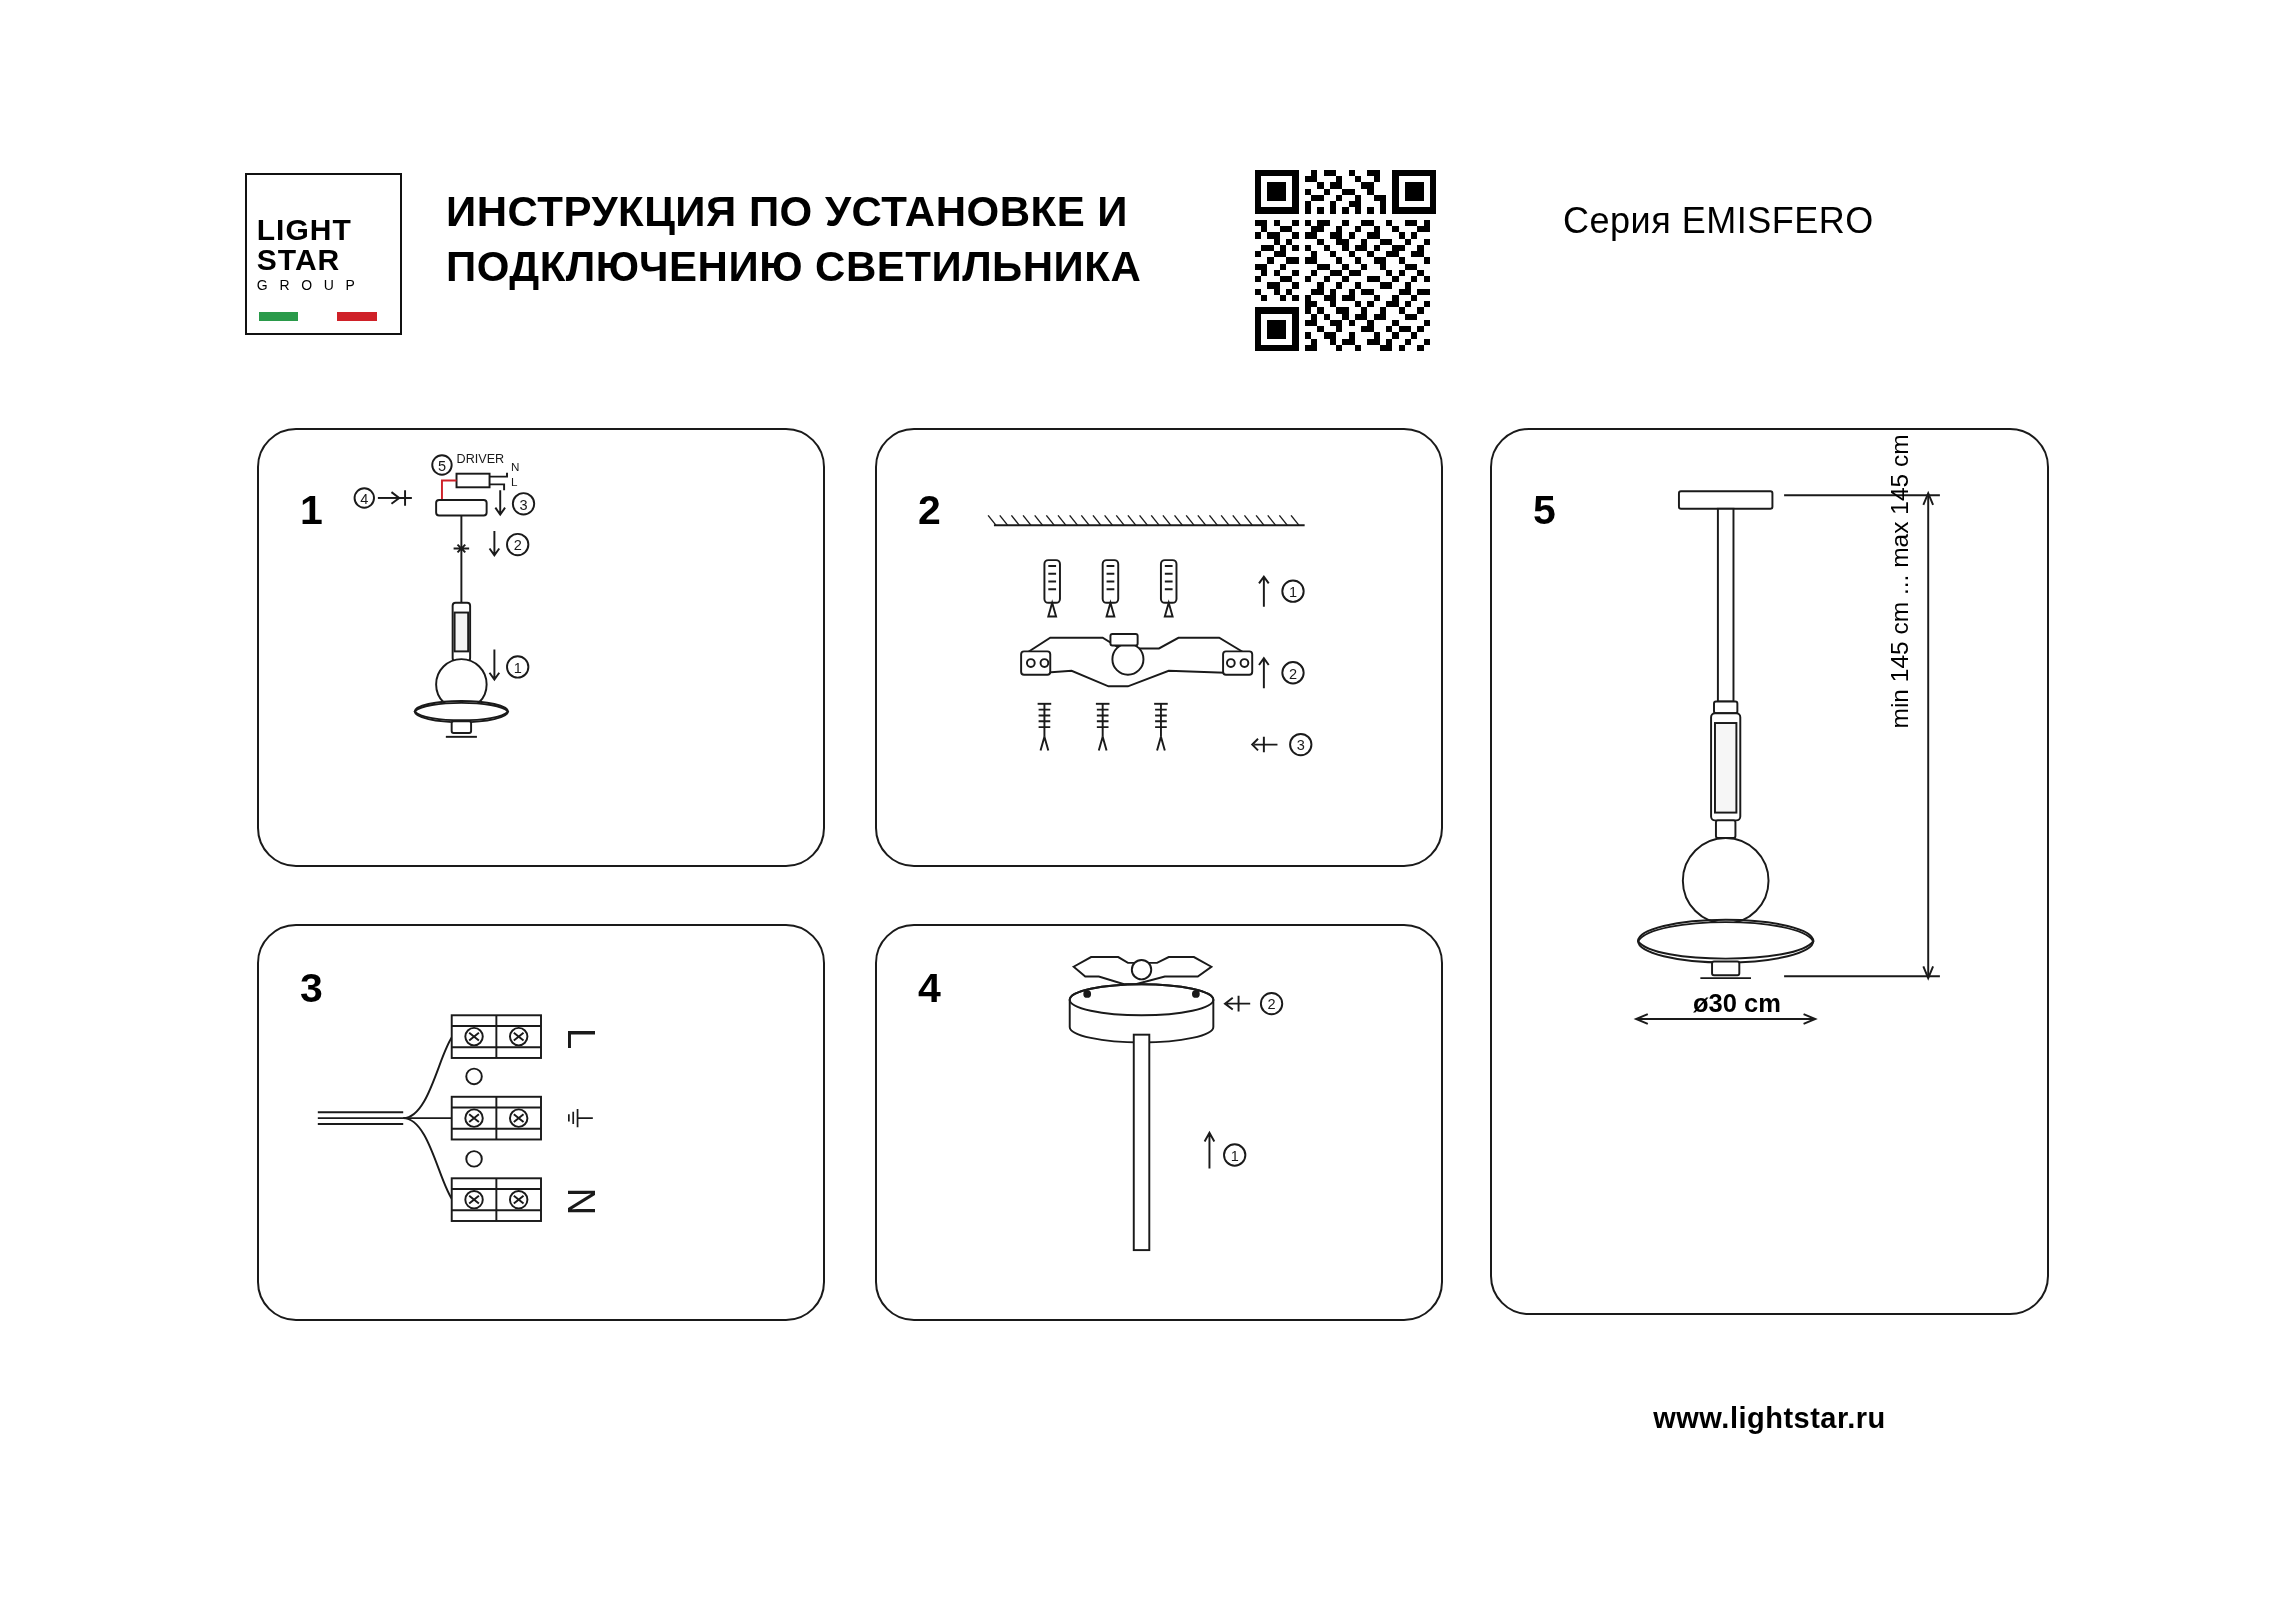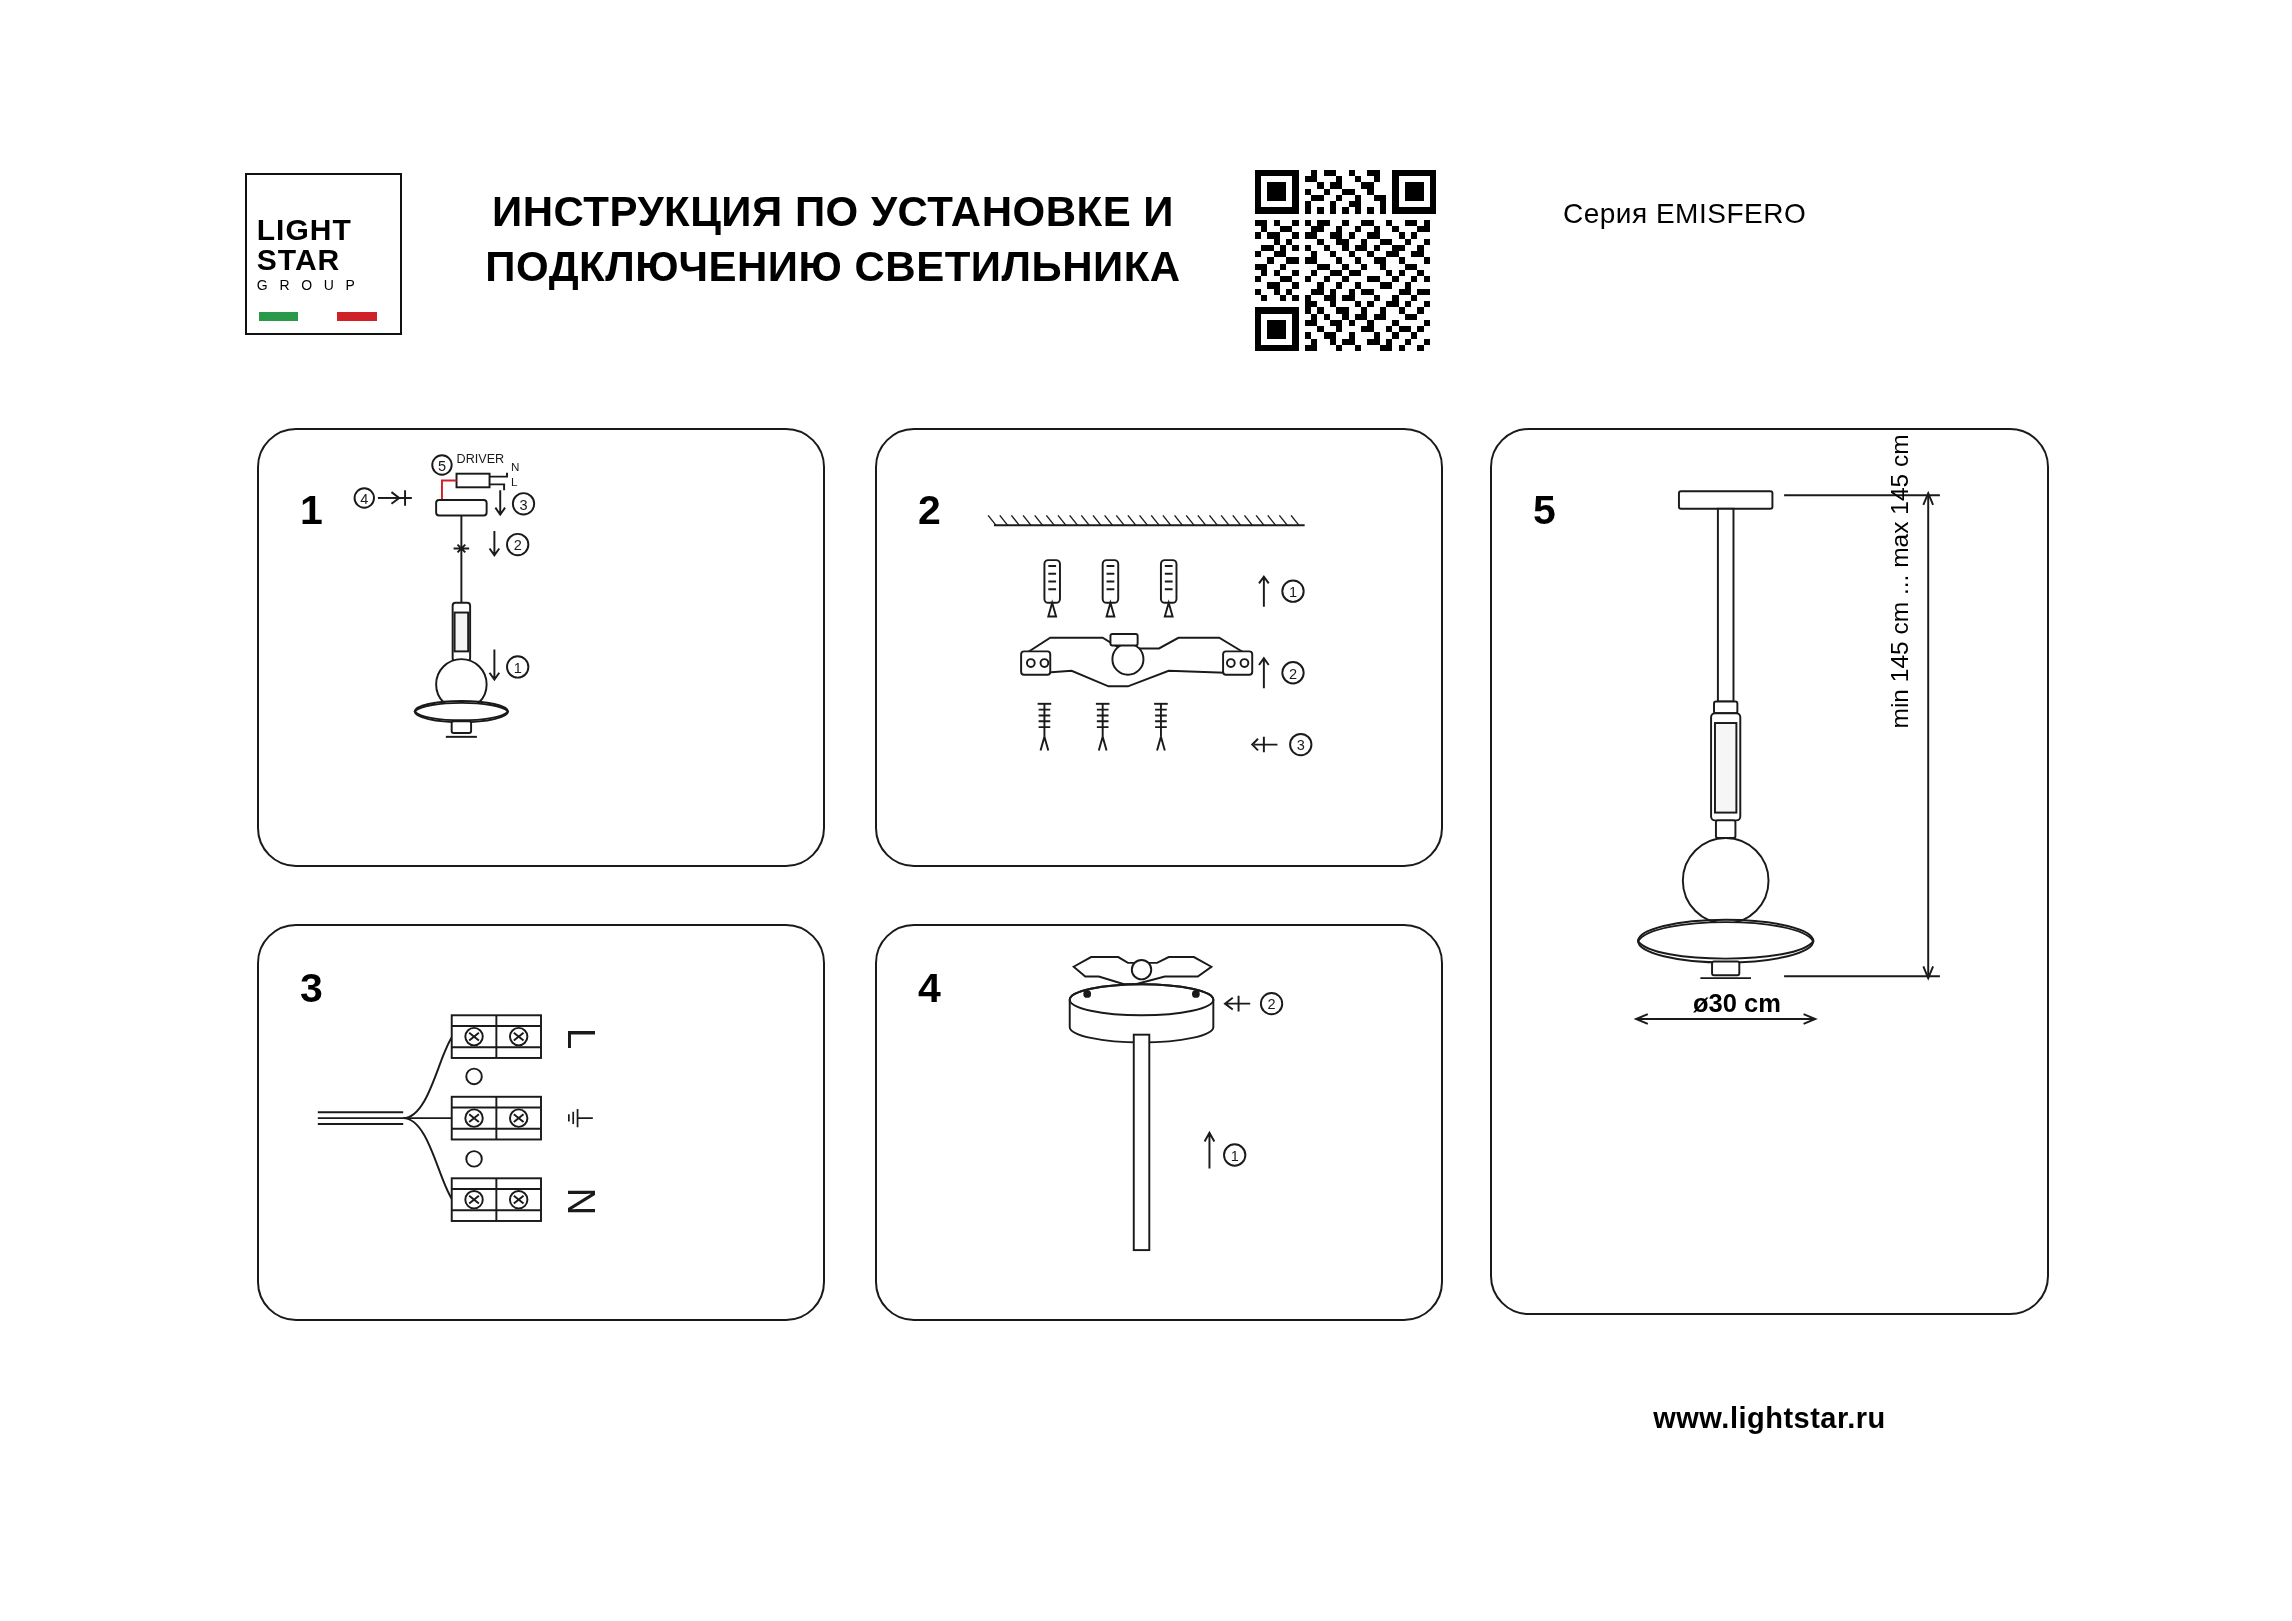--- a/index.html
+++ b/index.html
@@ -62,40 +62,39 @@
 
   #main-title {
     position: absolute;
     left: 201px;
     top: 21.6px;
     width: 774px;
     font-size: 42px;
     font-weight: bold;
     line-height: 1.33;
     letter-spacing: 0.5px;
-    text-align: center;
   }
 
   
   #qr {
     position: absolute;
     left: 1010px;
     top: 7.8px;
     width: 181px;
     height: 181px;
   }
 
   #series-block {
     position: absolute;
     left: 1318px;
     top: 27.4px;
     width: 470px;
   }
   .series-line {
-    font-size: 28px;
+    font-size: 36px;
     line-height: 1.75;
     letter-spacing: 0.5px;
   }
 
   
   .panel {
     position: absolute;
     border: 2.5px solid #1a1a1a;
     border-radius: 39px;
     box-sizing: border-box;

